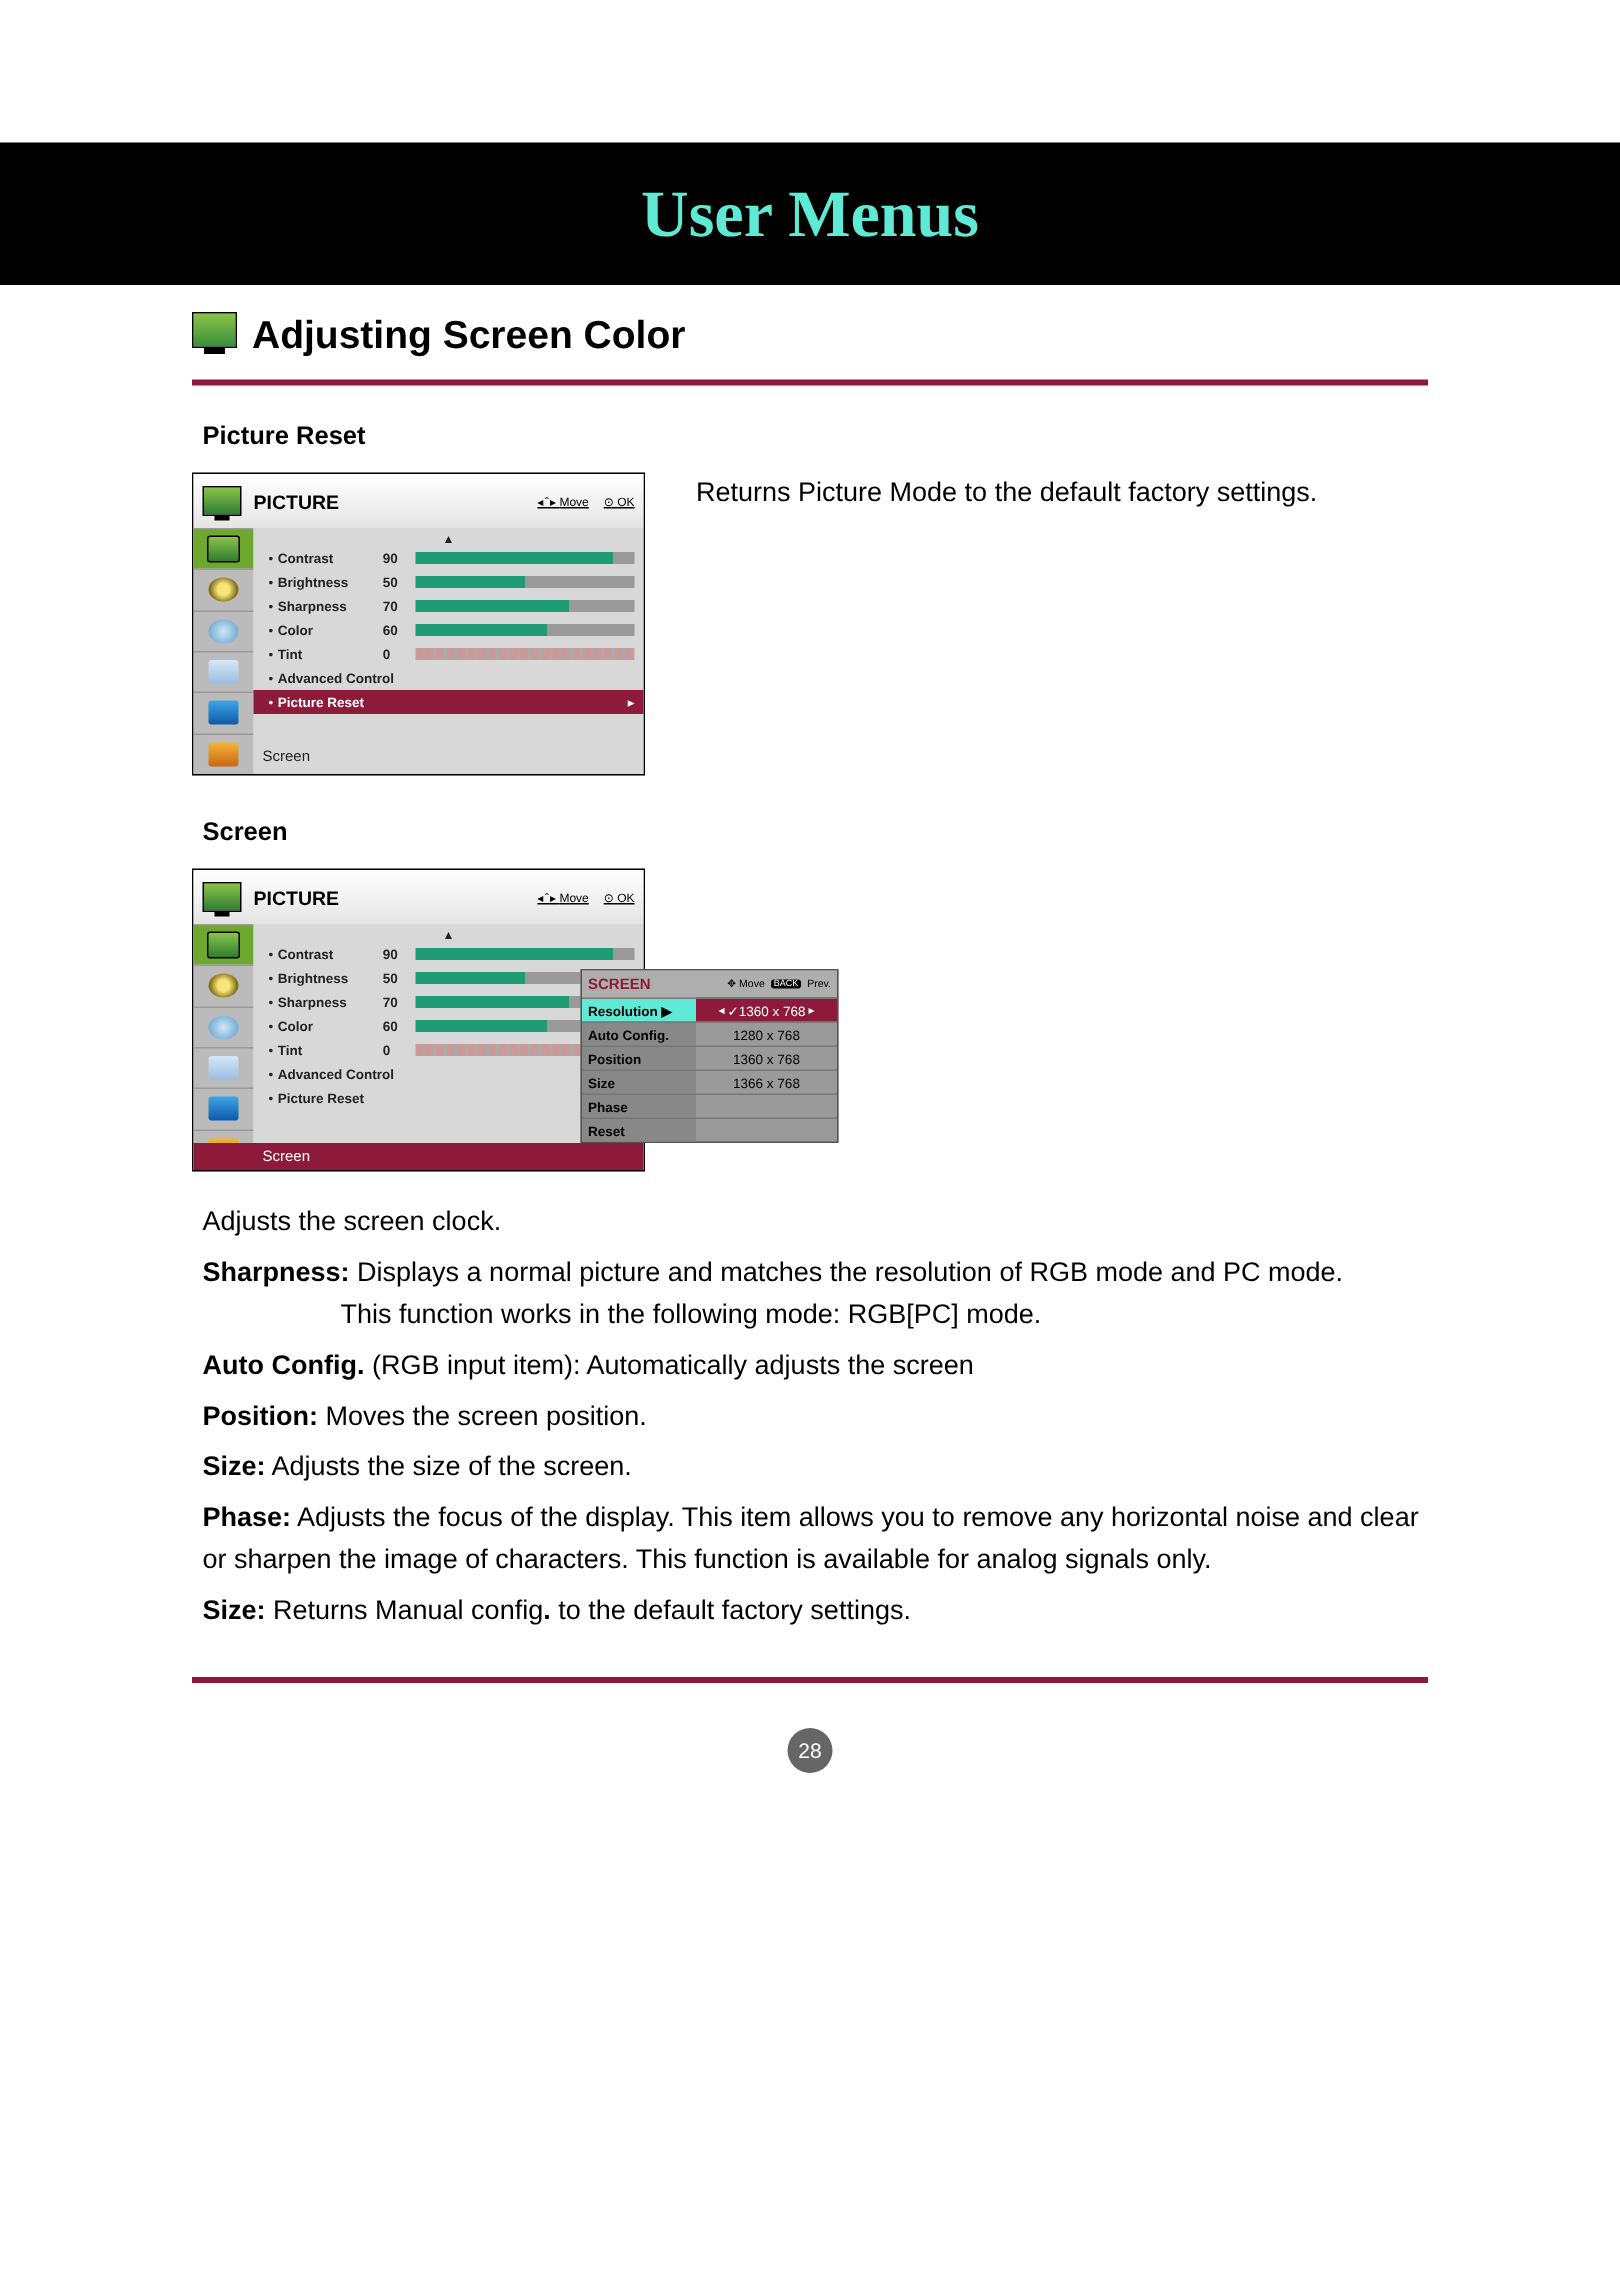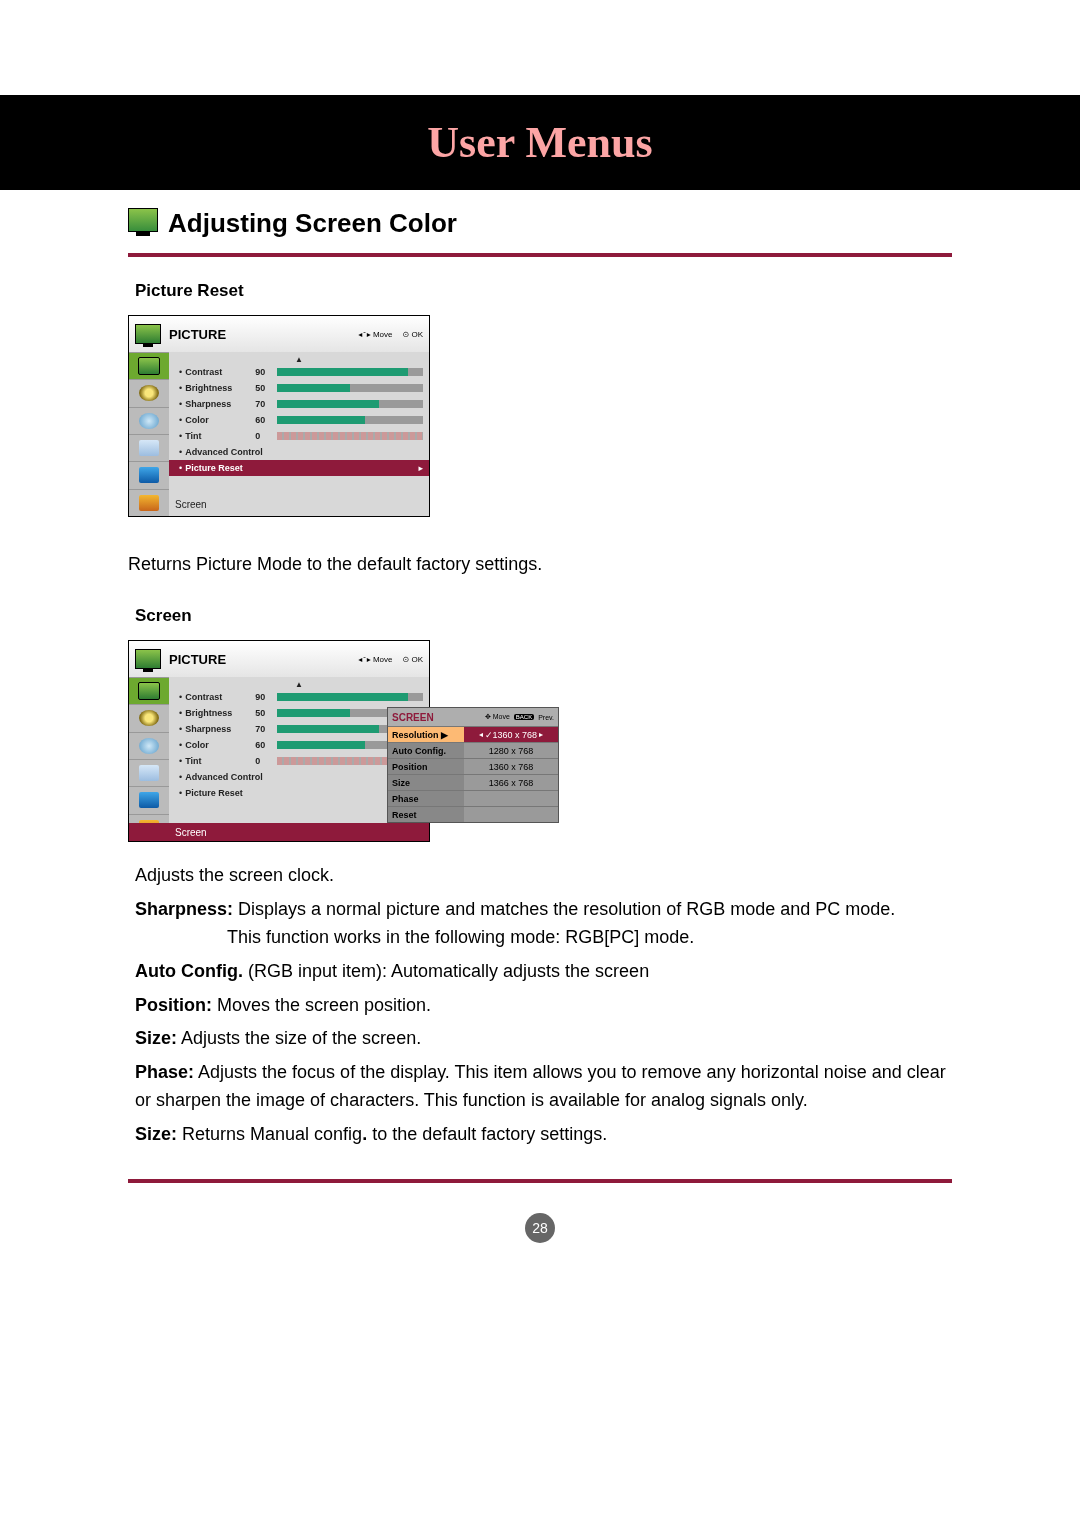--- a/index.html
+++ b/index.html
@@ -18,21 +18,21 @@
     background: #000;
     height: 95px;
     width: 100%;
     margin-top: 95px;
     display: flex;
     align-items: center;
     justify-content: center;
   }
   .black-header h1 {
     font-family: "Times New Roman", Times, serif;
-    color: #fca5a5;
+    color: #5eead4;
     font-size: 44px;
     font-weight: bold;
     margin: 0;
   }
   .sub-row {
     display: flex;
     align-items: flex-start;
     padding: 18px 0 10px 128px;
     gap: 10px;
   }
@@ -66,21 +66,20 @@
   .section-label {
     font-weight: bold;
     font-size: 17px;
     margin: 8px 0 14px 135px;
   }
   .row {
     display: flex;
     align-items: flex-start;
     padding: 0 128px;
     gap: 34px;
-    flex-direction: column;
   }
   .desc {
     font-size: 18px;
     line-height: 1.5;
     flex: 1;
   }
 
   
   .osd {
     width: 300px;
@@ -100,21 +99,21 @@
   .osd-title .tv-mini {
     width: 24px; height: 18px;
     background: linear-gradient(#8bc34a,#2e7d32);
     border:1px solid #000;
     position: relative;
   }
   .osd-title .tv-mini::after {
     content:"";position:absolute;bottom:-4px;left:50%;transform:translateX(-50%);width:10px;height:3px;background:#000;
   }
   .osd-title .lbl { font-weight: bold; font-size: 13px; }
-  .osd-title .hints { margin-left:auto; font-size:8px; display:flex; gap:10px; align-items:flex-end;}
+  .osd-title .hints { margin-left:auto; font-size:8px; display:flex; gap:10px; align-items:flex-end;text-decoration:underline;}
   .osd-body {
     display:flex;
     height: 164px;
   }
   .osd-sidebar {
     width: 40px;
     background: #bbb;
     display:flex;
     flex-direction:column;
   }
@@ -176,21 +175,21 @@
     border:1px solid #555;
     font-size:9px;
   }
   .popup-head {
     display:flex;align-items:center;height:18px;padding:0 4px;background:#aeaeae;
   }
   .popup-head .t{color:#8e1a3b;font-weight:bold;font-size:10px;}
   .popup-head .hints{margin-left:auto;font-size:7px;display:flex;gap:4px;align-items:center;}
   .popup-row{display:flex;height:16px;align-items:stretch;}
   .popup-row .l{width:72px;background:#888;color:#000;font-weight:bold;display:flex;align-items:center;padding-left:4px;border-top:1px solid #777;}
-  .popup-row .l.sel{background:#fdba74;}
+  .popup-row .l.sel{background:#5eead4;}
   .popup-row .r{flex:1;display:flex;align-items:center;justify-content:center;color:#000;border-top:1px solid #777;}
   .popup-row .r.sel{background:#8e1a3b;color:#fff;}
   .popup-row .r .tri{font-size:8px;margin:0 2px;}
 
   .body-text {
     font-size: 18px;
     line-height: 1.55;
     padding: 18px 128px 0 135px;
   }
   .body-text p{margin:2px 0 6px 0;}

